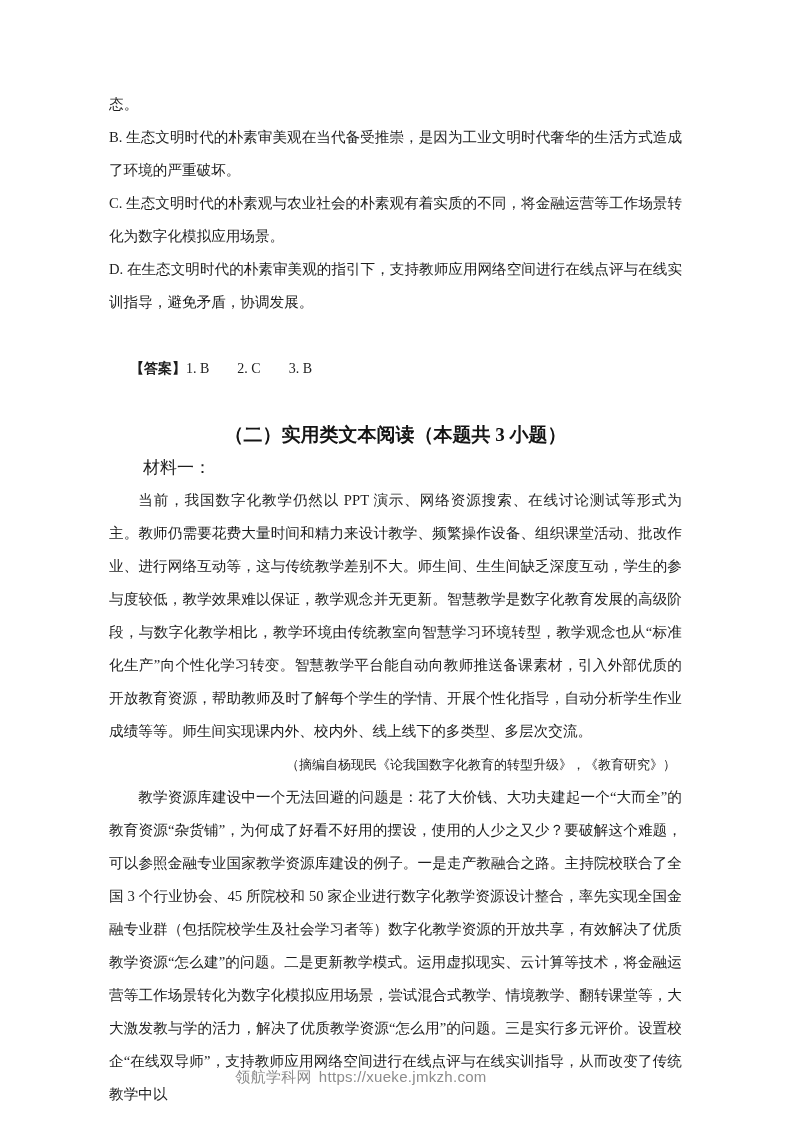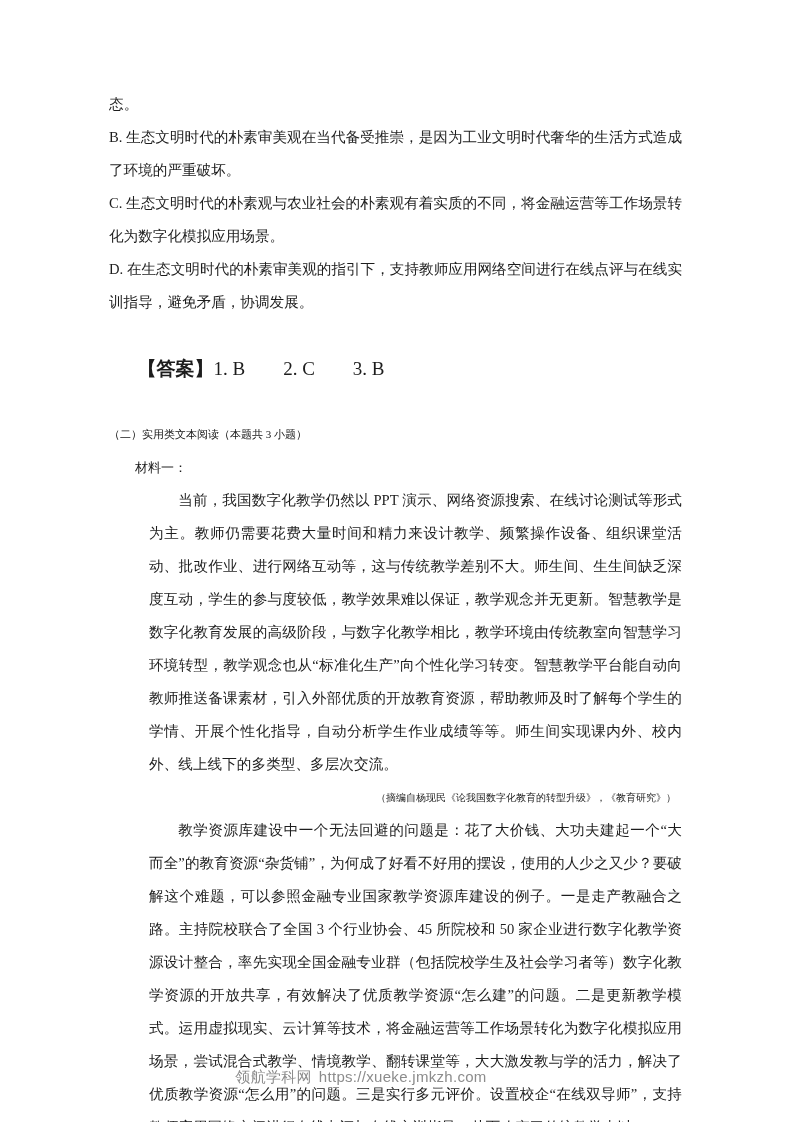--- a/index.html
+++ b/index.html
@@ -56,47 +56,48 @@
     font-size: 14.6px;
     line-height: 33px;
     text-align: justify;
     text-justify: inter-ideograph;
     color: #1d1d1d;
   }
   .option .marker {
     font-family: "Liberation Serif", serif;
   }
 
-  .indent2 { text-indent: 2em; margin-left: 40px; }
+  .indent2 { text-indent: 2em; }
 
   .heading-bold {
-    font-size: 11px;
+    font-size: 19px;
     line-height: 33px;
-    font-weight: normal;
+    font-weight: bold;
     color: #141414;
     white-space: nowrap;
+    text-align: center;
   }
 
   .answer-line {
-    font-size: 19px;
+    font-size: 14px;
     line-height: 33px;
     white-space: pre;
     color: #1d1d1d;
   }
   .answer-tag { font-weight: bold; }
 
   .material-label {
-    font-size: 13px;
+    font-size: 17px;
     line-height: 33px;
     text-indent: 2em;
     color: #1d1d1d;
   }
 
   .citation {
-    font-size: 10px;
+    font-size: 13px;
     line-height: 33px;
     text-align: right;
     padding-right: 6px;
     color: #1d1d1d;
     white-space: nowrap;
   }
 
   
   .watermark {
     position: absolute;

